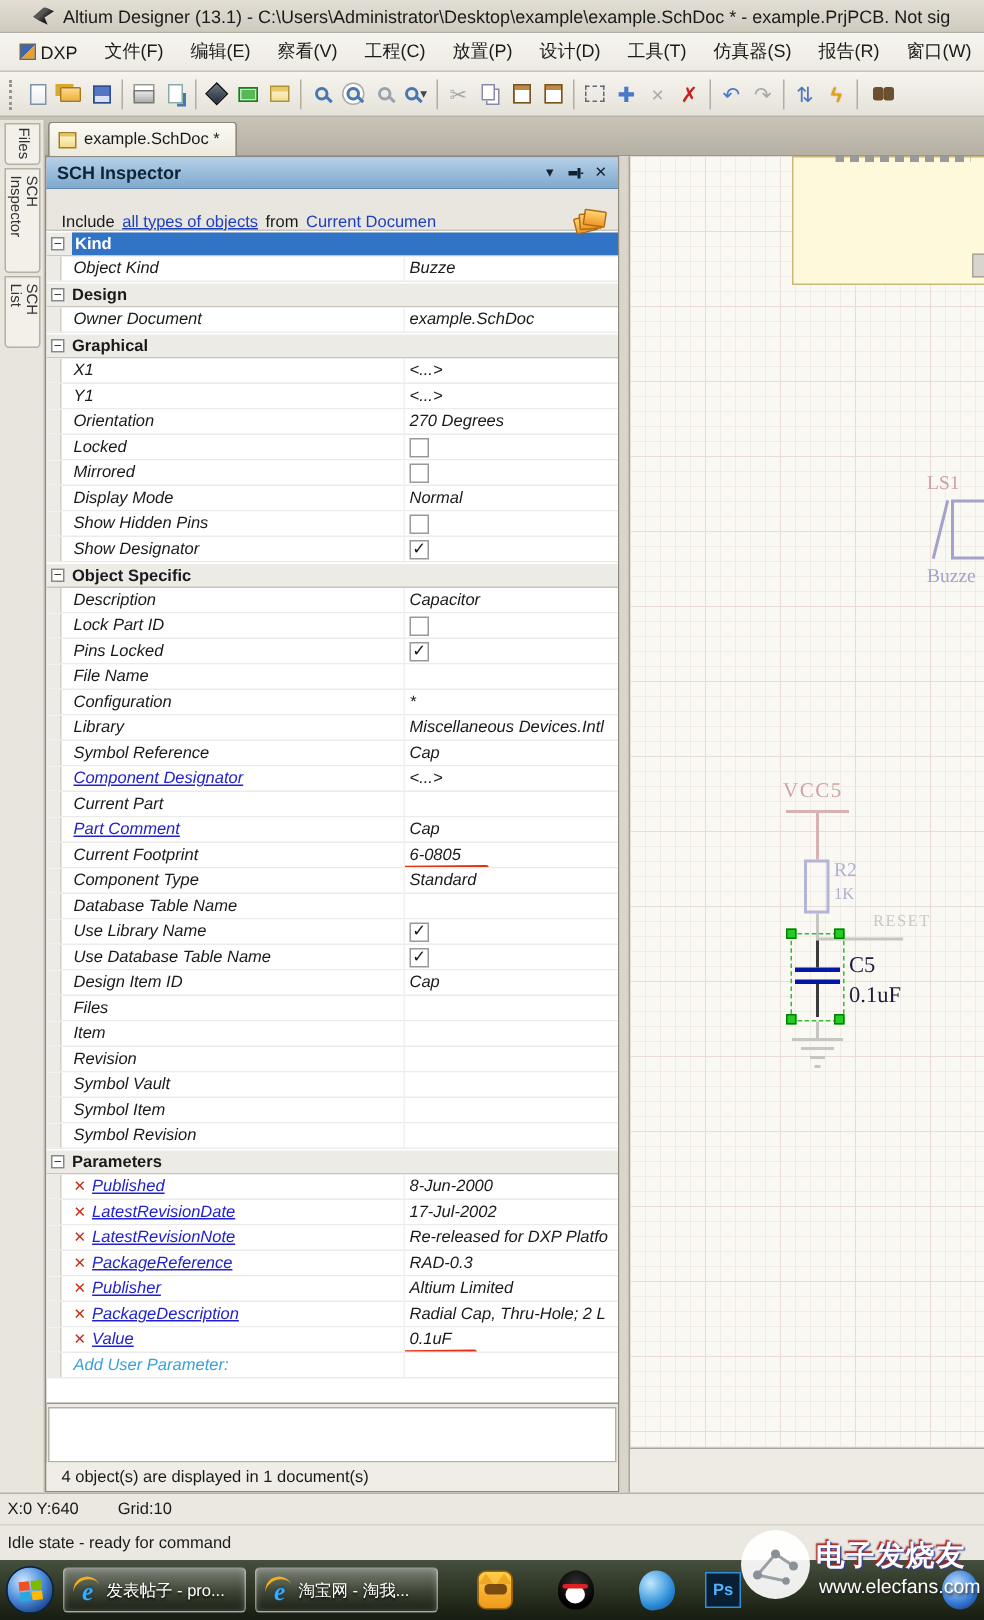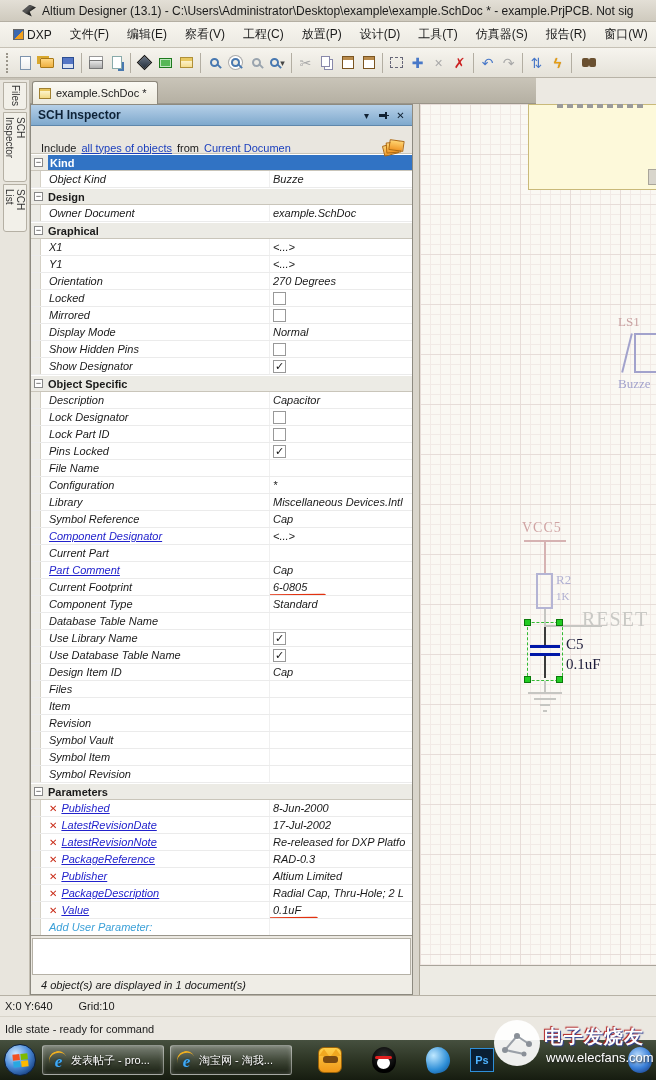--- a/index.html
+++ b/index.html
@@ -33,21 +33,21 @@
   .mag.dash { box-shadow:0 0 0 2px #fff,0 0 0 3px #aaa; }
   .mag.gray { border-color:#9aa4ae; } .mag.gray::after { background:#9aa4ae; }
   .ddarr { font-size:9px; color:#444; margin-left:1px; }
   .ic-copy { width:9px; height:11px; background:#fff; border:1px solid #88a; box-shadow:3px 3px 0 -1px #fff,3px 3px 0 0 #88a; margin:0 3px 3px 0; }
   .ic-paste { width:12px; height:13px; background:#b98a4a; border:1px solid #7a5420; box-shadow:inset 0 -8px 0 #fff; }
   .ic-selrect { width:13px; height:11px; border:1px dashed #667; }
   .ic-binoc { width:7px; height:9px; background:#6a5030; border-radius:2px; box-shadow:7px 0 0 #6a5030; }
   .blue { color:#4878c8; } .grayed { color:#a8a8a8; } .red { color:#cc2020; } .gold { color:#e8a010; text-shadow:0 0 1px #a06000; }
 
   
-  #tabrow { left:0; top:78px; width:536px; height:26px; background:linear-gradient(#c9c4b8,#b5b0a3); border-bottom:1px solid #9a958a; }
+  #tabrow { left:0; top:78px; width:656px; height:26px; background:linear-gradient(#c9c4b8,#b5b0a3); border-bottom:1px solid #9a958a; }
   #doc-tab { position:absolute; left:32px; top:3px; height:23px; background:linear-gradient(#fbfaf4,#ece9dd); border:1px solid #8d887c; border-bottom:none; border-radius:3px 3px 0 0; display:flex; align-items:center; padding:0 10px 0 6px; gap:5px; font-size:11px; }
   .doc-ico { width:12px; height:11px; background:linear-gradient(#fffbe0,#f2da84); border:1px solid #a08030; box-shadow:inset 0 2px 0 #e6c45c; }
 
   
   #leftstrip { left:0; top:80px; width:30px; height:915px; background:#e8e5dd; border-right:1px solid #c2bdb1; }
   .vtab { position:absolute; left:3px; width:24px; background:#f2f0e9; border:1px solid #b5b0a4; border-radius:0 0 3px 3px; display:flex; align-items:center; justify-content:center; writing-mode:vertical-rl; font-size:10px; color:#333; padding:4px 0; }
 
   
   #inspector { left:30px; top:104px; width:383px; height:891px; background:#ece9e2; border:1px solid #8d8a80; display:flex; flex-direction:column; }
   #insp-header { height:21px; background:linear-gradient(#b6d0e8,#7fa9cd); display:flex; align-items:center; padding:0 4px 0 7px; border-bottom:1px solid #5f87ab; }
@@ -70,21 +70,21 @@
   .prow { height:17px; display:flex; align-items:stretch; border-bottom:1px solid #ebebeb; background:#fff;font-style:italic; }
   .gutter { width:10px; background:#ecebe5; border-right:1px solid #d5d1c6; flex:none; }
   .plabel { width:228px; flex:none; display:flex; align-items:center; padding-left:8px; white-space:nowrap; overflow:hidden; }
   .pvalue { flex:1; display:flex; align-items:center; padding-left:3px; border-left:1px solid #f0f0f0; position:relative; white-space:nowrap; overflow:hidden; }
   .lnk { color:#2222cc; text-decoration:underline; }
   .px { color:#c92c18; font-weight:bold; font-size:10px; margin-right:4px; }
   .cb { width:13px; height:13px; border:1px solid #999; background:#fff; font-size:11px; line-height:11px; text-align:center; color:#111; }
   .redline { position:absolute; left:-14px; bottom:-3px; height:4px; background:#e23210; border-radius:2px; transform:rotate(-0.6deg); z-index:3; }
   .adder { color:#3ba0d8; }
   #insp-white { flex:none; height:37px; background:#fff; border-bottom:1px solid #b5b1a6; margin:2px 1px 0 1px; border:1px solid #b5b1a6; }
-  #insp-footer { flex:1; display:flex; align-items:center; padding-left:10px; font-size:11px; background:#efede6;font-style:italic; }
+  #insp-footer { flex:1; display:flex; align-items:center; padding-left:10px; font-size:11px; background:#efede6; }
 
   
   #splitter { left:413px; top:104px; width:7px; height:891px; background:#d9d5cb; border-right:1px solid #aba698; }
   #schematic { left:420px; top:104px; width:236px; height:861px; overflow:hidden; background-color:#faf8f3;
     background-image:
       linear-gradient(#e7dcd8 1px, transparent 1px), linear-gradient(90deg,#e7dcd8 1px, transparent 1px),
       linear-gradient(#f2eae6 1px, transparent 1px), linear-gradient(90deg,#f2eae6 1px, transparent 1px);
     background-size:50px 50px,50px 50px,10px 10px,10px 10px; }
   #hscroll-patch { left:420px; top:965px; width:236px; height:30px; background:#edebe4; border-top:1px solid #a8a49a; }
   .snote { position:absolute; left:108px; top:0; width:130px; height:86px; background:#fdf9da; border:1px solid #c9b979; }
@@ -401,29 +401,20 @@
           <span class="plabel">
             <span>Description</span>
           </span>
           <span class="pvalue">
             <span>Capacitor</span>
           </span>
         </div>
         <div class="prow">
           <span class="gutter"></span>
           <span class="plabel">
-            <span>Lock Designator</span>
-          </span>
-          <span class="pvalue">
-            <span class="cb"></span>
-          </span>
-        </div>
-        <div class="prow">
-          <span class="gutter"></span>
-          <span class="plabel">
             <span>Lock Part ID</span>
           </span>
           <span class="pvalue">
             <span class="cb"></span>
           </span>
         </div>
         <div class="prow">
           <span class="gutter"></span>
           <span class="plabel">
             <span>Pins Locked</span>
@@ -689,21 +680,21 @@
     <div class="ser" style="left:102px;top:416px;color:#cfa3a3;font-size:14px;letter-spacing:1px;">VCC5</div>
     <div class="wire" style="left:104px;top:436px;width:42px;height:2px;background:#d6b2b2;"></div>
     <div class="wire" style="left:124px;top:438px;width:2px;height:31px;background:#d6b2b2;"></div>
 
     <div class="res-body" style="left:116px;top:469px;width:17px;height:36px;"></div>
     <div class="ser" style="left:136px;top:468px;color:#b0b0d2;font-size:13px;">R2</div>
     <div class="ser" style="left:136px;top:486px;color:#b0b0d2;font-size:11px;">1K</div>
     <div class="wire" style="left:124px;top:505px;width:2px;height:18px;"></div>
 
     <div class="wire" style="left:124px;top:521px;width:58px;height:2px;"></div>
-    <div class="ser" style="left:162px;top:504px;color:#c9c9c5;font-size:20px;letter-spacing:1px;">RESET</div>
+    <div class="ser" style="left:162px;top:504px;color:#c9c9c5;font-size:11px;letter-spacing:1px;">RESET</div>
 
     <div class="selbox" style="left:107px;top:518px;width:36px;height:59px;"></div>
     <div class="handle" style="left:104px;top:515px;"></div>
     <div class="handle" style="left:136px;top:515px;"></div>
     <div class="handle" style="left:104px;top:572px;"></div>
     <div class="handle" style="left:136px;top:572px;"></div>
 
     <div class="lead" style="left:124px;top:523px;width:2px;height:18px;"></div>
     <div class="plate" style="left:110px;top:541px;width:30px;height:3px;"></div>
     <div class="plate" style="left:110px;top:549px;width:30px;height:3px;"></div>

